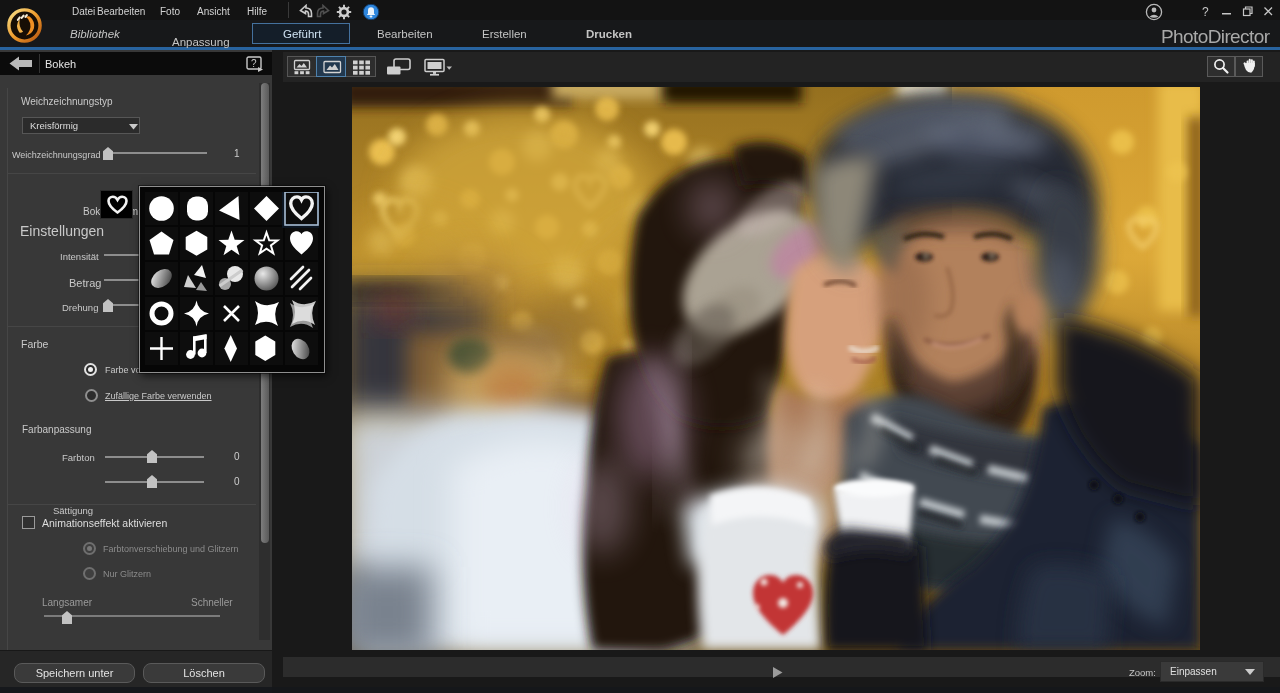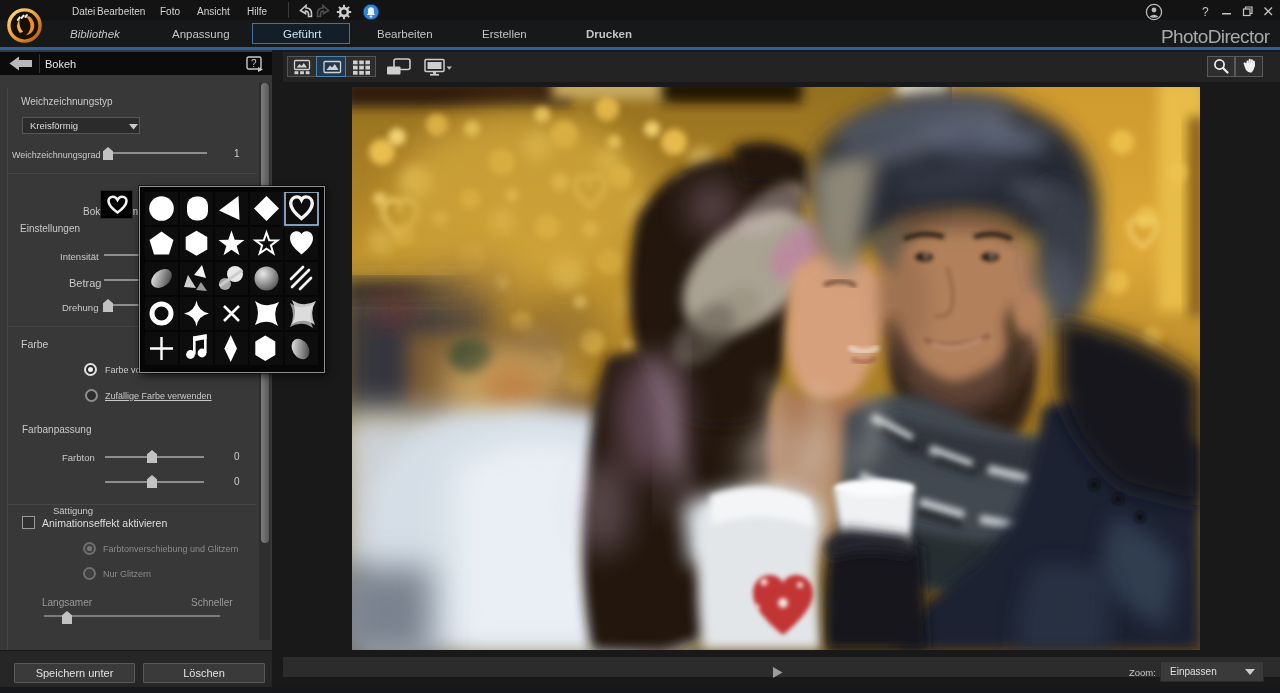--- a/index.html
+++ b/index.html
@@ -27,21 +27,21 @@
   .hline{height:1px;background:#464646;}
   .radio{width:13px;height:13px;border-radius:50%;}
   .radio.on{border:2px solid #e2e2e2;background:#2c2c2c;}
   .radio.on::after{content:"";position:absolute;left:2px;top:2px;width:5px;height:5px;border-radius:50%;background:#f0f0f0;}
   .radio.off{border:2px solid #8f8f8f;background:#2c2c2c;}
   .radio.dim{border:2px solid #6f6f6f;background:#3f3f3f;}
   .radio.dim.sel::after{content:"";position:absolute;left:2px;top:2px;width:5px;height:5px;border-radius:50%;background:#777;}
   #scrolltrack{left:259px;top:33px;width:11px;height:557px;background:#2e2e2e;}
   #scrollthumb{left:261px;top:33px;width:8px;height:460px;border-radius:4px;background:linear-gradient(90deg,#7d7d7d,#595959);}
   #panelbottom{left:0;top:600px;width:272px;height:37px;background:#262626;border-top:1px solid #181818;}
-  .pbtn{top:12px;height:20px;background:#3a3a3a;border:1px solid #5a5a5a;border-radius:1px;color:#e3e3e3;font-size:11px;text-align:center;line-height:18px;}
+  .pbtn{top:12px;height:20px;background:#3a3a3a;border:1px solid #5a5a5a;border-radius:8px;color:#e3e3e3;font-size:11px;text-align:center;line-height:18px;}
   
   #mainarea{left:272px;top:50px;width:1008px;height:643px;background:#191919;}
   #toolbar{left:11px;top:2px;width:997px;height:30px;background:#232323;}
   #bottombar{left:11px;top:607px;width:997px;height:20px;background:#2c2c2c;}
   #bottomstrip{left:0px;top:637px;width:1008px;height:6px;background:#15171a;}
   .tbtn{position:absolute;border:1px solid #5a5a5a;background:#2e2e2e;}
   
   #popup{left:139px;top:186px;width:186px;height:187px;background:#060606;border:1px solid #8f8f8f;box-shadow:0 0 0 1px #06060680, 2px 3px 8px rgba(0,0,0,.65);}
 </style>
 </head>
@@ -82,21 +82,21 @@
     <circle cx="14" cy="8" r="2.4" fill="#b9b9b9"></circle>
     <path d="M9.5 14.8 Q14 10.8 18.5 14.8 Q14 16.5 9.5 14.8 Z" fill="#b9b9b9"></path>
     <text x="62" y="14" font-size="12" fill="#c6c6c6">?</text>
     <rect x="82" y="11" width="9" height="1.5" fill="#c6c6c6"></rect>
     <rect x="103.5" y="7" width="6.5" height="6.5" fill="none" stroke="#c6c6c6" stroke-width="1.2"></rect>
     <path d="M105.5 7 L105.5 5 L112 5 L112 11.5 L110 11.5" fill="none" stroke="#c6c6c6" stroke-width="1.2"></path>
     <path d="M124.5 5.5 L132 13 M132 5.5 L124.5 13" stroke="#c6c6c6" stroke-width="1.3"></path>
   </svg>
 
   <div class="abs tabitem" style="left:70px;font-style:italic;">Bibliothek</div>
-  <div class="abs tabitem" style="left:172px;">Anpassung</div>
+  <div class="abs tabitem" style="left:172px;margin-top:8px;">Anpassung</div>
   <div id="gefbox" class="abs"></div>
   <div class="abs tabitem" style="left:283px;color:#cfe2f2;text-align:center;">Geführt</div>
   <div class="abs tabitem" style="left:377px;">Bearbeiten</div>
   <div class="abs tabitem" style="left:482px;">Erstellen</div>
   <div class="abs tabitem" style="left:586px;font-weight:bold;">Drucken</div>
   <div id="pdlogo-text" class="abs">PhotoDirector</div>
 
   <div id="leftpanel" class="abs">
     <div id="panelheader" class="abs">
       <svg class="abs" style="left:9px;top:4px;" width="24" height="15" viewBox="0 0 24 15">
@@ -127,21 +127,21 @@
     <div class="abs track" style="left:103px;top:102px;width:104px;"></div>
     <div class="abs handle" style="left:103px;top:97px;"></div>
     <div class="abs pvalue" style="left:234px;top:98px;">1</div>
 
     <div class="abs plabel" style="left:43px;top:156px;padding-left:40px;">Bokeh-Form</div>
     <div class="abs" style="left:100px;top:140px;width:33px;height:29px;background:#000;border:1px solid #2a2a2a;">
       <svg class="abs" style="left:6px;top:4px;" width="21" height="20" viewBox="0 0 21 20">
         <path d="M10.5 17.5 C3 12 1.5 8.5 1.5 5.9 C1.5 3.4 3.4 1.7 5.8 1.7 C7.8 1.7 9.5 2.9 10.5 4.8 C11.5 2.9 13.2 1.7 15.2 1.7 C17.6 1.7 19.5 3.4 19.5 5.9 C19.5 8.5 18 12 10.5 17.5 Z" fill="none" stroke="#f2f2f2" stroke-width="2.6"></path>
       </svg>
     </div>
-    <div class="abs plabel" style="left:20px;top:173px;font-size:10px;">Einstellungen</div>
+    <div class="abs plabel" style="left:20px;top:173px;font-size:14px;">Einstellungen</div>
     <div class="abs plabel" style="left:60px;top:201px;font-size:9.5px;">Intensität</div>
     <div class="abs track" style="left:104px;top:204px;width:103px;"></div>
     <div class="abs plabel" style="left:69px;top:227px;font-size:11px;">Betrag</div>
     <div class="abs track" style="left:104px;top:229px;width:103px;"></div>
     <div class="abs plabel" style="left:62px;top:252px;font-size:9.5px;">Drehung</div>
     <div class="abs track" style="left:104px;top:254px;width:103px;"></div>
     <div class="abs handle" style="left:103px;top:249px;"></div>
 
     <div class="abs plabel" style="left:21px;top:288px;font-size:10.5px;">Farbe</div>
     <div class="abs radio on" style="left:84px;top:313px;"></div>

